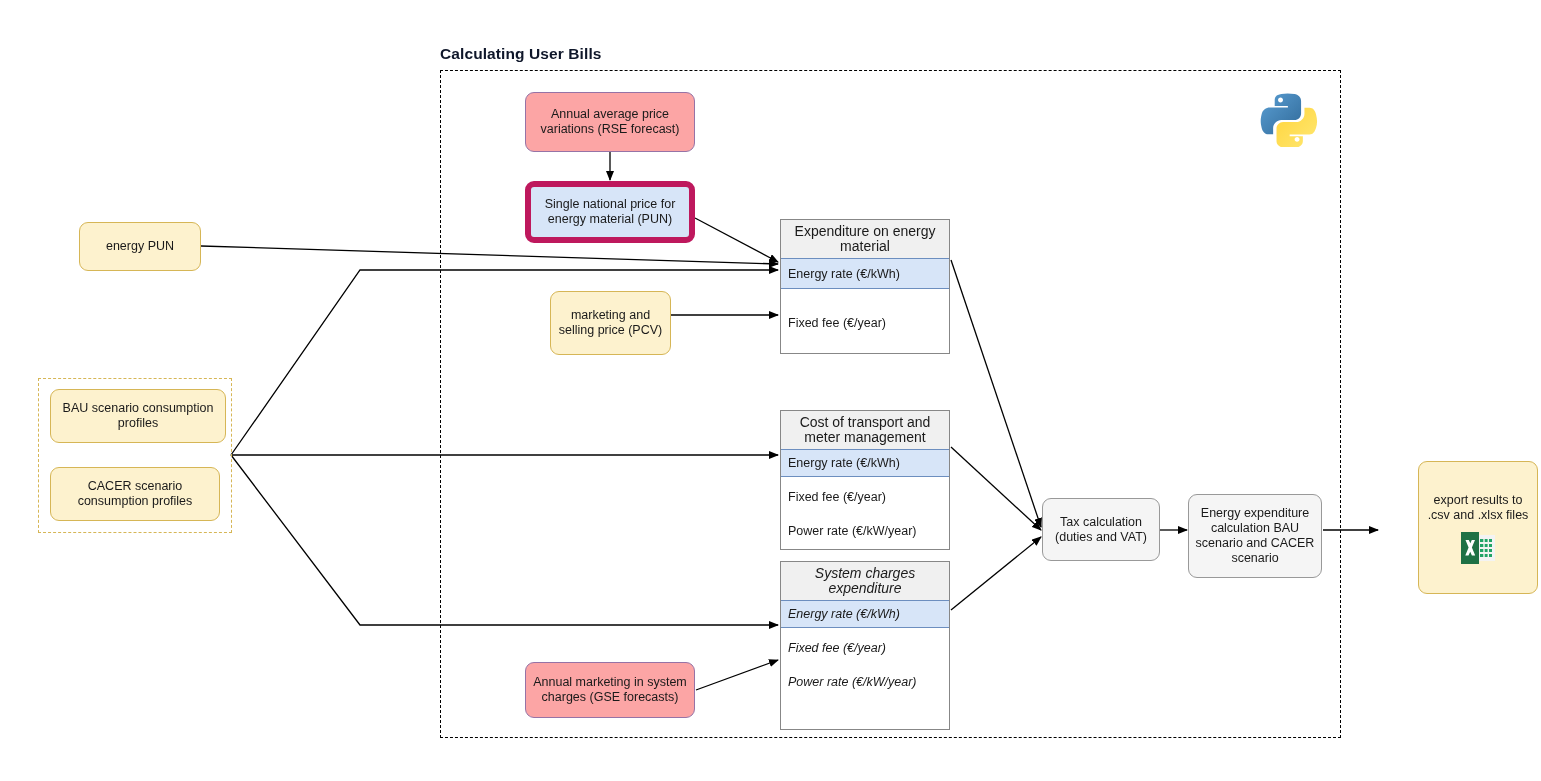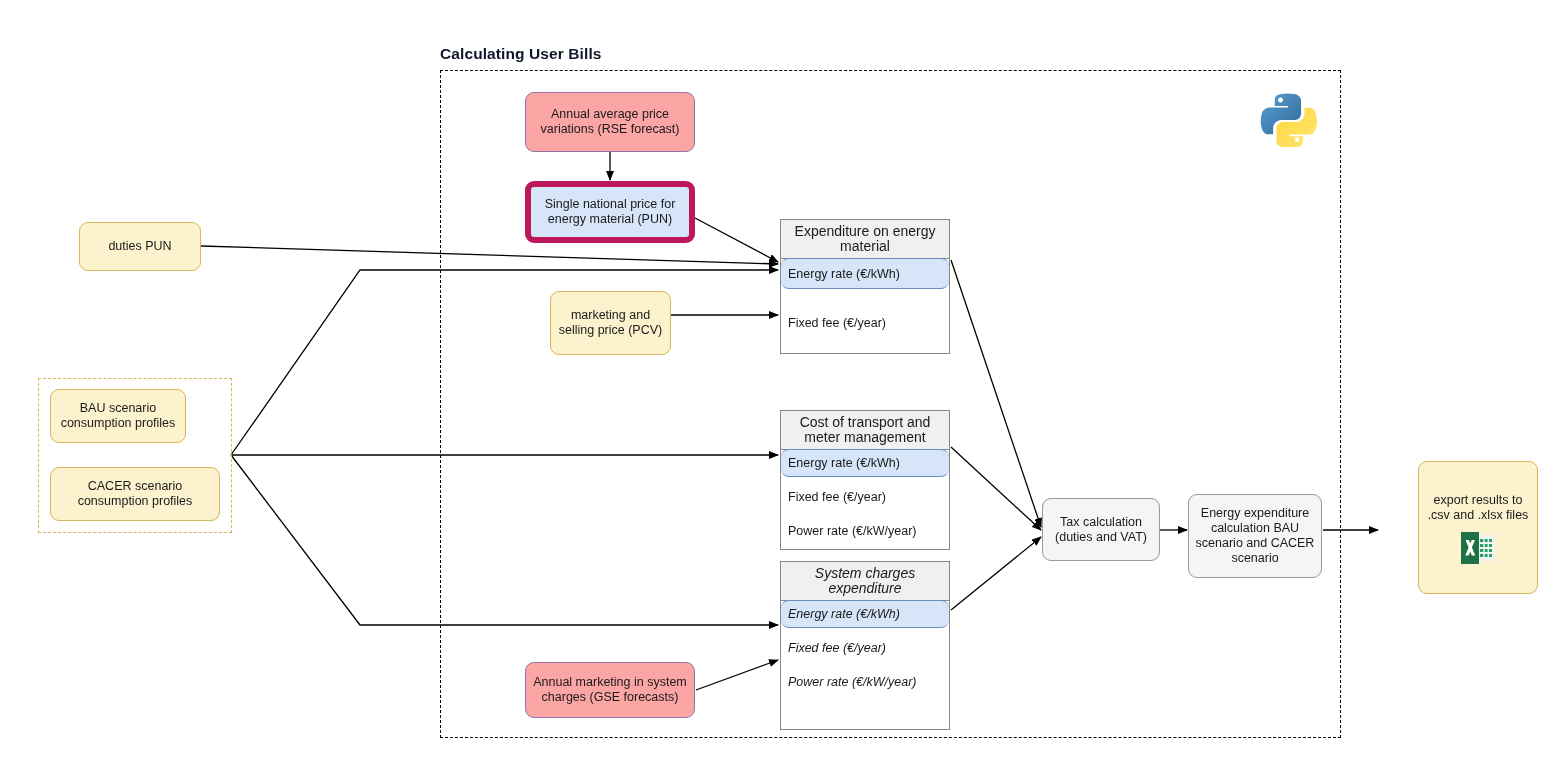--- a/index.html
+++ b/index.html
@@ -92,21 +92,20 @@
     text-align: center;
     padding: 4px 5px;
     line-height: 15px;
     font-size: 14px;
   }
   .table-node .row {
     padding-left: 7px;
     display: flex;
     align-items: center;
     box-sizing: border-box;
-    border-radius: 8px;
   }
   .table-node .row.hl {
     background: #d7e5f8;
     border-top: 1px solid #6c8ebf;
     border-bottom: 1px solid #6c8ebf;
     margin-top: -1px;
   }
   .node-inner {
     padding: 2px 6px;
   }
@@ -180,26 +179,26 @@
       <linearGradient id="pyyellow" x1="0" y1="0" x2="1" y2="1">
         <stop offset="0%" stop-color="#FFD43B"></stop>
         <stop offset="100%" stop-color="#FFE873"></stop>
       </linearGradient>
     </defs>
     <path fill="url(#pyblue)" d="M54.3,8.5c-4.3,0-8.4,0.4-12,1c-10.6,1.9-12.5,5.8-12.5,13v9.6h25v3.2H20.5c-7.2,0-13.6,4.4-15.5,12.7c-2.3,9.5-2.4,15.4,0,25.3c1.8,7.4,6,12.7,13.2,12.7h8.6V74.5c0-8.2,7.1-15.5,15.5-15.5h25c6.9,0,12.5-5.7,12.5-12.6V22.5c0-6.7-5.7-11.8-12.5-12.9C63.1,8.9,58.6,8.5,54.3,8.5z M40.8,16.2c2.6,0,4.7,2.1,4.7,4.7c0,2.6-2.1,4.7-4.7,4.7c-2.6,0-4.7-2.1-4.7-4.7C36.1,18.3,38.2,16.2,40.8,16.2z"></path>
     <path fill="url(#pyyellow)" d="M86.2,35.3v11.6c0,8.6-7.3,15.8-15.5,15.8h-25c-6.8,0-12.5,5.8-12.5,12.6v23.7c0,6.7,5.9,10.7,12.5,12.6c7.9,2.3,15.5,2.7,25,0c6.3-1.8,12.5-5.5,12.5-12.6v-9.5h-25v-3.2h37.5c7.2,0,9.9-5.1,12.5-12.7c2.6-7.8,2.5-15.4,0-25.3c-1.8-7.2-5.2-12.7-12.5-12.7H86.2z M72.2,90.8c2.6,0,4.7,2.1,4.7,4.7c0,2.6-2.1,4.7-4.7,4.7c-2.6,0-4.7-2.1-4.7-4.7C67.5,92.9,69.6,90.8,72.2,90.8z"></path>
   </svg>
 
   <div class="node rounded yellow" style="left:79px; top:222px; width:122px; height:49px;">
-    <span class="node-inner">duties PUN</span>
+    <span class="node-inner">energy PUN</span>
   </div>
 
   <div class="dashed-group" style="left:38px; top:378px; width:194px; height:155px;"></div>
 
-  <div class="node rounded yellow" style="left:50px; top:389px; width:136px; height:54px;">
+  <div class="node rounded yellow" style="left:50px; top:389px; width:176px; height:54px;">
     <span class="node-inner">BAU scenario consumption profiles</span>
   </div>
 
   <div class="node rounded yellow" style="left:50px; top:467px; width:170px; height:54px;">
     <span class="node-inner">CACER scenario consumption profiles</span>
   </div>
 
   <div class="node rounded purple" style="left:525px; top:92px; width:170px; height:60px;">
     <span class="node-inner">Annual average price variations (RSE forecast)</span>
   </div>

